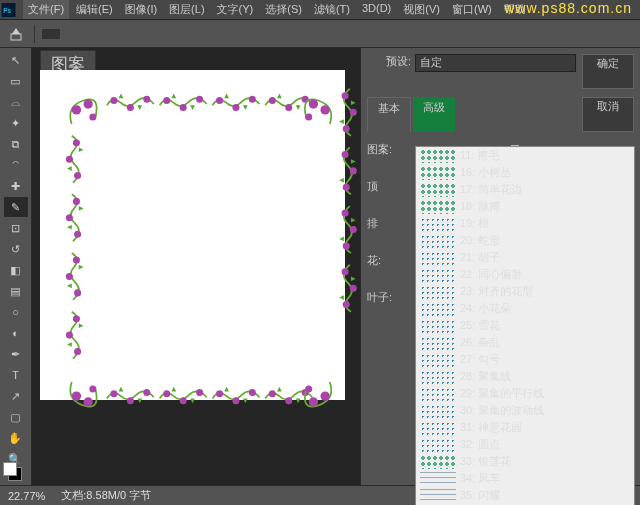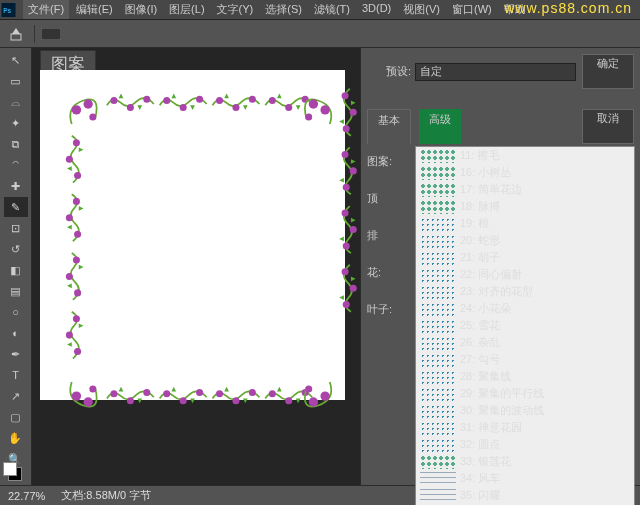--- a/index.html
+++ b/index.html
@@ -14,25 +14,25 @@
 .divider-v{width:1px;height:18px;background:#333;margin:0 4px}
 .main{display:flex;height:440px}
 .tools{width:32px;background:#535353;border-right:1px solid #2a2a2a;display:flex;flex-direction:column;align-items:center;padding-top:2px;gap:1px}
 .tool{width:24px;height:20px;display:flex;align-items:center;justify-content:center;color:#ccc}
 .tool.active{background:#2a2a2a}
 .canvas-area{flex:1;background:#252525;position:relative;display:flex;flex-direction:column}
 .doc-label{position:absolute;top:2px;left:8px;background:#4a4a4a;padding:2px 10px;color:#ccc;font-size:17px;border:1px solid #333}
 .canvas-wrap{margin:22px 0 0 8px;background:#fff;width:305px;height:330px;position:relative;display:flex;align-items:center;justify-content:center}
 .flourish{position:absolute;inset:18px 20px 28px 20px;pointer-events:none}
 .panel{width:280px;background:#535353;border-left:1px solid #2a2a2a;padding:6px;position:relative}
-.panel-row{display:flex;align-items:center;margin-bottom:20px}
+.panel-row{display:flex;margin-bottom:8px}
 .panel-label{width:44px;text-align:right;color:#ccc;margin-right:4px}
 .panel-select{flex:1;background:#3a3a3a;border:1px solid #222;height:18px;padding:0 4px;color:#ccc}
 .panel-btn{width:52px;height:35px;background:#3a3a3a;border:1px solid #666;color:#ccc;margin-left:6px;text-align:center;line-height:16px}
-.tabs{display:flex;gap:8px;margin-top:4px}
+.tabs{display:flex;gap:2px;margin-top:4px}
 .tab{padding:3px 10px;background:#15803d;color:#ccc}
 .tab.active{background:#535353;border:1px solid #666;border-bottom:none}
 .param-list{margin-top:10px}
 .param{display:flex;align-items:center;margin-bottom:22px}
 .param-lbl{width:60px;color:#ccc}
 .slider-wrap{flex:1;margin:0 6px}
 .slider{height:2px;background:#888;position:relative}
 .slider::after{content:"";position:absolute;top:-4px;left:40%;width:8px;height:10px;background:#bbb}
 .dropdown{position:absolute;top:98px;left:54px;width:220px;background:#eee;border:1px solid #888;z-index:10;max-height:360px;overflow:hidden}
 .dd-item{display:flex;align-items:center;height:17px;padding:0 4px;color:#000;font-size:11px}

